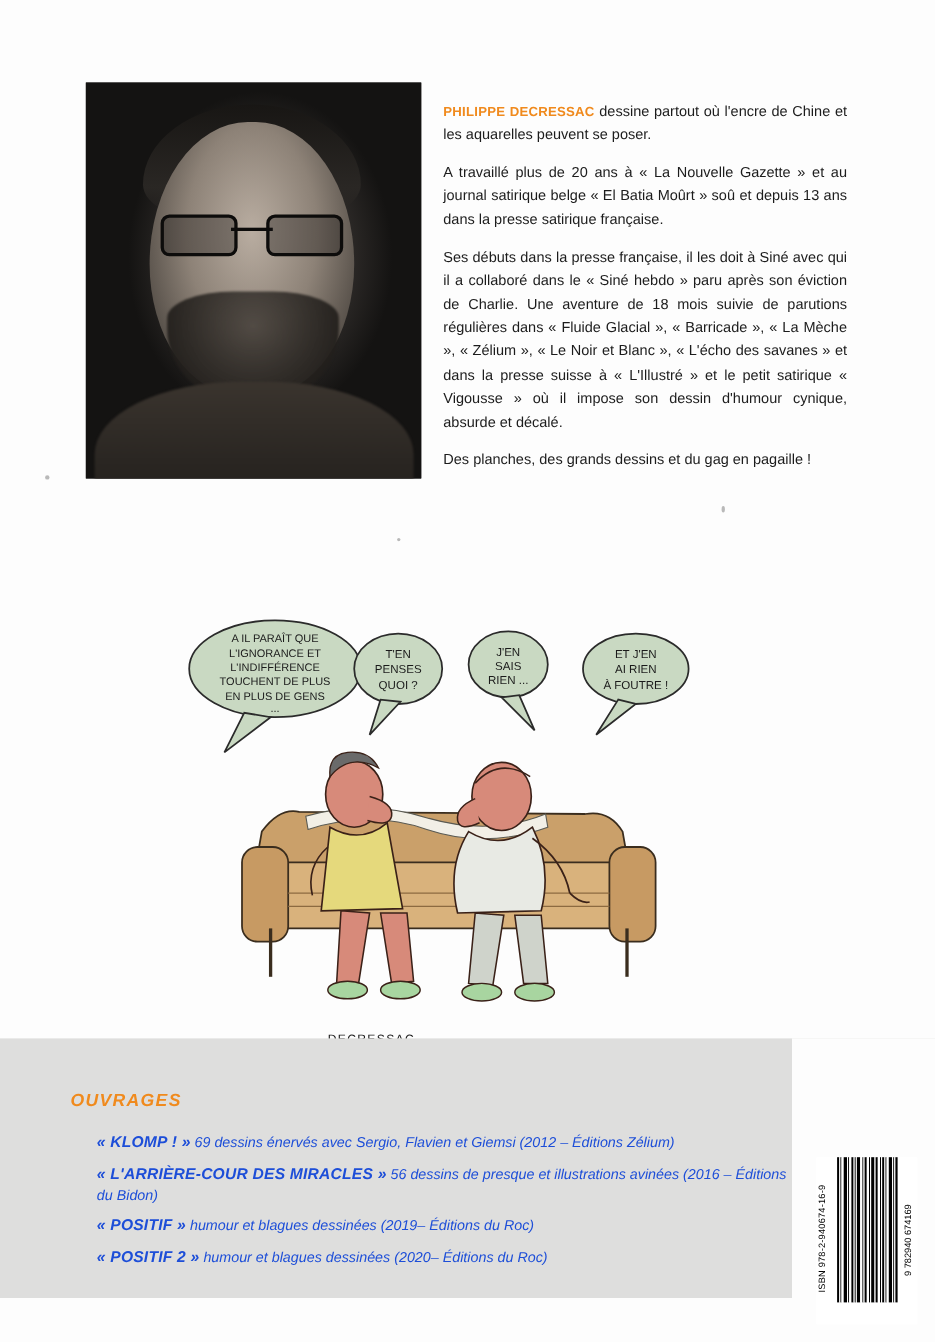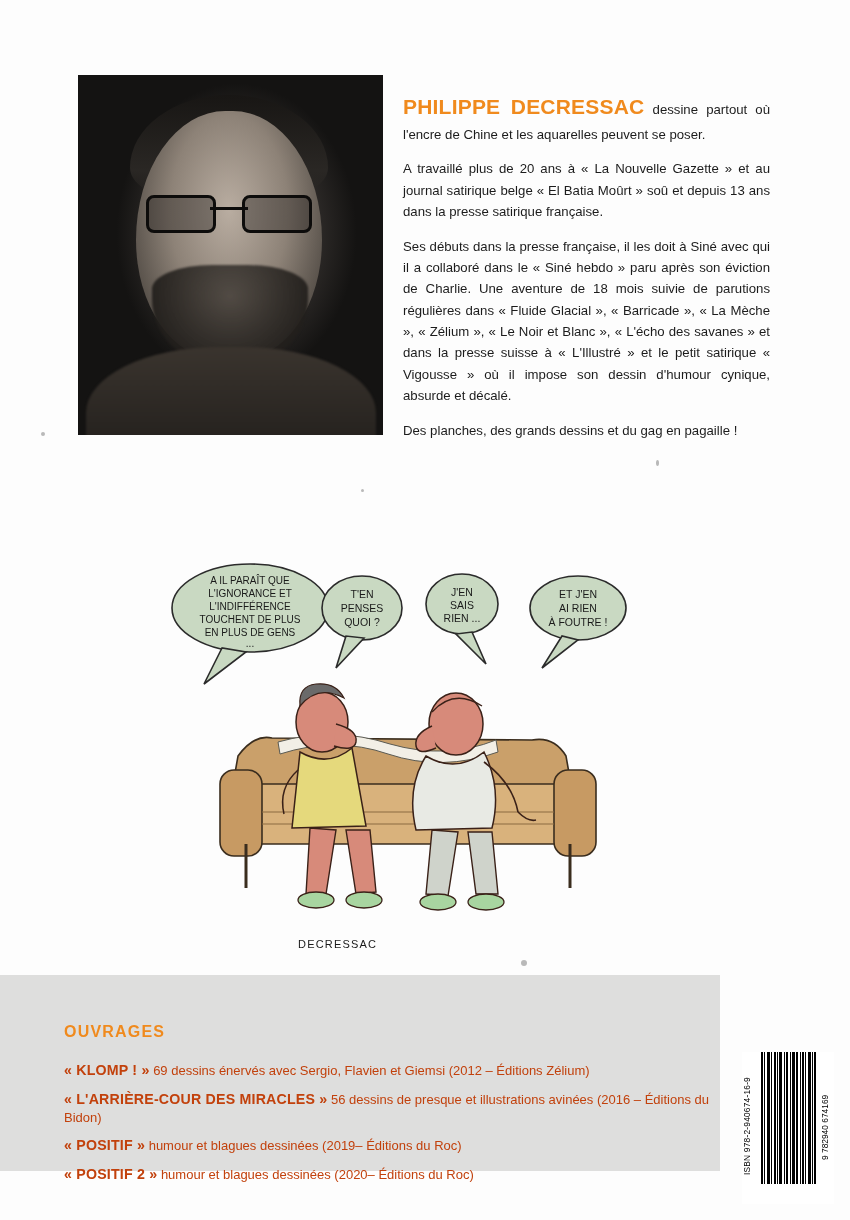--- a/index.html
+++ b/index.html
@@ -114,42 +114,43 @@
     font-size: 13.2px;
     line-height: 1.62;
     text-align: justify;
     color: #1c1c1c;
   }
   .bio p { margin: 0 0 13px 0; }
   .bio p:last-child { margin-bottom: 16px; }
   .author-name {
     color: #f08a1d;
     font-weight: bold;
-    font-size: 21px;
+    font-size: 12px;
     letter-spacing: 0.2px;
   }
 
   
   .cartoon {
     position: absolute;
     left: 150px;
     top: 556px;
     width: 560px;
     height: 400px;
   }
   .cartoon svg { display: block; }
 
   
   .bottom {
     position: absolute;
     left: 0;
-    top: 975px;
+    top: 944px;
     width: 850px;
-    height: 196px;
+    height: 236px;
     background: #dededd;
+    font-style: italic;
   }
   .bottom-white-right {
     position: absolute;
     right: 0;
     top: 0;
     width: 130px;
     height: 252px;
     background: #fdfdfd;
   }
   .ouvrages-title {
@@ -164,21 +165,22 @@
   .works {
     position: absolute;
     left: 64px;
     top: 86px;
     width: 660px;
   }
   .work-row {
     font-size: 13.2px;
     line-height: 1.35;
     margin-bottom: 9.5px;
-    color: #c2410c;
+    color: #1d4ed8;
+    margin-left: 24px;
   }
   .work-title {
     font-weight: bold;
     font-size: 14.2px;
     letter-spacing: 0.2px;
   }
   .work-desc { font-size: 13px; }
 
   
   .barcode-box {

